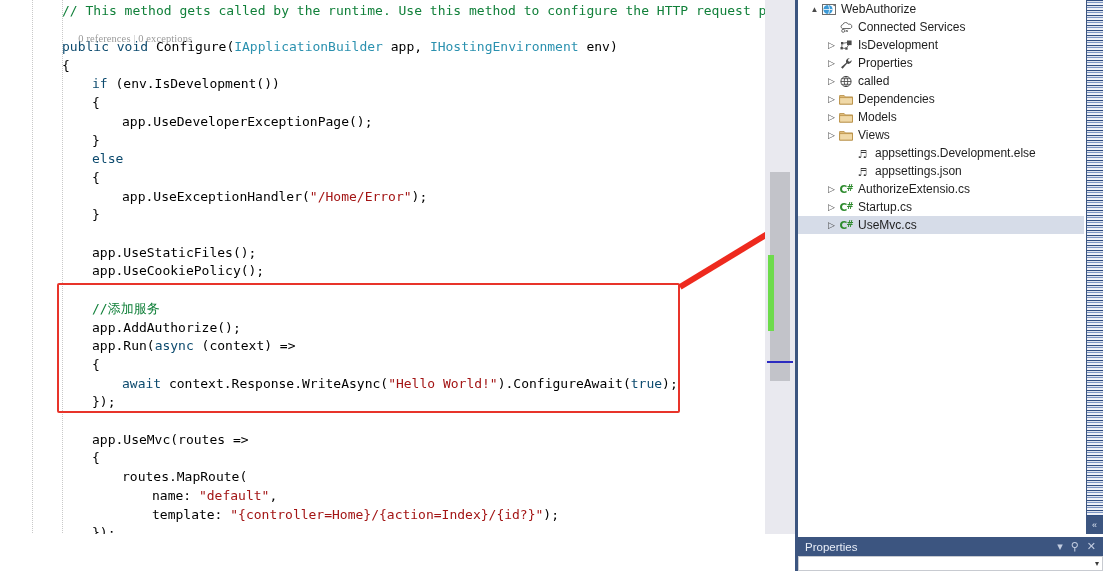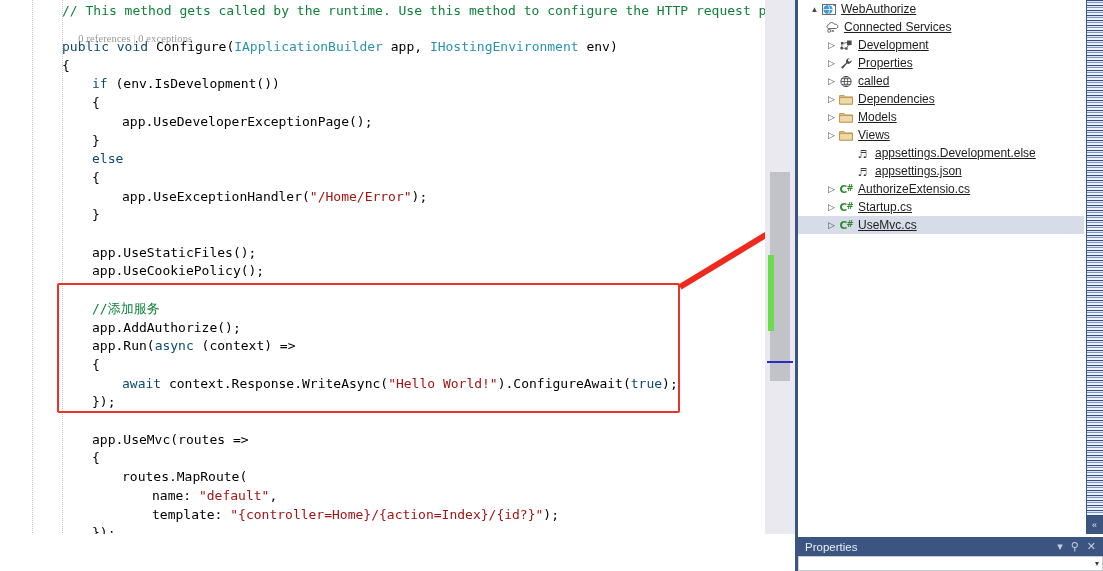--- a/index.html
+++ b/index.html
@@ -43,21 +43,21 @@
 
   
   .solexp{position:absolute;left:795px;top:0;width:308px;height:534px;background:#ffffff;
           border-left:3px solid #3c5580;box-sizing:border-box;}
   .tree{position:absolute;left:0;top:0;width:286px;}
   .row{position:relative;height:18px;display:flex;align-items:center;
        font-family:"Liberation Sans",sans-serif;font-size:12px;color:#1e1e1e;white-space:nowrap;}
   .row.sel{background:#d6dce8;}
   .expander{width:13px;min-width:13px;display:flex;align-items:center;justify-content:center;color:#4a4a4a;}
   .ico{width:17px;min-width:17px;height:16px;display:flex;align-items:center;justify-content:center;margin-right:3px;}
-  .lbl{padding-left:0;text-decoration:underline;}
+  .lbl{padding-left:0;}
 
   
   .rstrip{position:absolute;left:1086px;top:0;width:17px;height:534px;
           background:repeating-linear-gradient(to bottom,#2f4d80 0px,#2f4d80 1px,#dfe4ee 1px,#dfe4ee 2px,#7e97c4 2px,#7e97c4 3px,#eef1f7 3px,#eef1f7 5px);
           border-left:1px solid #3c5580;}
   .rstrip-btn{position:absolute;left:1086px;top:516px;width:17px;height:18px;background:#3c5580;
               display:flex;align-items:center;justify-content:center;color:#dbe3f0;font-size:9px;}
 
   
   .props{position:absolute;left:795px;top:534px;width:308px;height:37px;background:#ffffff;
@@ -118,21 +118,21 @@
           <span class="ico">
             <svg width="15" height="13" viewBox="0 0 15 13">
               <rect x="0.5" y="1.5" width="13" height="10" fill="#fff" stroke="#6d6d6d"></rect>
               <circle cx="6" cy="6.5" r="4.6" fill="#3d9ad6"></circle>
               <path d="M1.4,6.5h9.2M6,2h0c2 2 2 7 0 9" stroke="#fff" fill="none" stroke-width="0.8"></path>
               <path d="M10.5 1.5 l3 1.6 v7.5" stroke="#6d6d6d" fill="none"></path>
             </svg>
           </span>
           <span class="lbl">WebAuthorize</span>
         </div>
-        <div class="row" style="padding-left: 13px;">
+        <div class="row" style="padding-left: 27px;">
           <span class="expander" style="font-size: 9px;"></span>
           <span class="ico">
             <svg width="15" height="13" viewBox="0 0 15 13">
               <path d="M3.5,7.5a2,2 0 0 1 .3-3.9a3,3 0 0 1 5.6-.3a2.2,2.2 0 0 1 2.1,4.2z" fill="#fff" stroke="#5a5a5a" stroke-width="0.9"></path>
               <circle cx="4.2" cy="9.8" r="1.5" fill="#fff" stroke="#5a5a5a" stroke-width="0.9"></circle>
               <path d="M6.6,8.8 l2.2,2.2 M8.8,8.8 l-2.2,2.2" stroke="#5a5a5a" stroke-width="0.9"></path>
             </svg>
           </span>
           <span class="lbl">Connected Services</span>
         </div>
@@ -140,21 +140,21 @@
           <span class="expander" style="font-size: 9px;">▷</span>
           <span class="ico">
             <svg width="15" height="13" viewBox="0 0 15 13">
               <rect x="8" y="1.5" width="4.6" height="4.6" fill="#4b4b4b"></rect>
               <rect x="2" y="3" width="2.4" height="2.4" fill="#4b4b4b"></rect>
               <rect x="1.5" y="8" width="2.4" height="2.4" fill="#4b4b4b"></rect>
               <rect x="6.2" y="8.3" width="2.4" height="2.4" fill="#4b4b4b"></rect>
               <path d="M4.4,4.2 L8,3.6 M3,5.4 L2.8,8 M4,9.2 L6.2,9.4 M8,8.3 L9.5,6.1" stroke="#4b4b4b" stroke-width="0.8"></path>
             </svg>
           </span>
-          <span class="lbl">Development</span>
+          <span class="lbl">IsDevelopment</span>
         </div>
         <div class="row" style="padding-left: 27px;">
           <span class="expander" style="font-size: 9px;">▷</span>
           <span class="ico">
             <svg width="15" height="13" viewBox="0 0 15 13">
               <path d="M10.8,1.3a3.2,3.2 0 0 0-3.6,4.4L2,10.2l1.6,1.6 4.5-5.2a3.2,3.2 0 0 0 4.4-3.7L10.9,4.8 9.3,4.3 8.9,2.7z" fill="#4a4a4a"></path>
             </svg>
           </span>
           <span class="lbl">Properties</span>
         </div>

